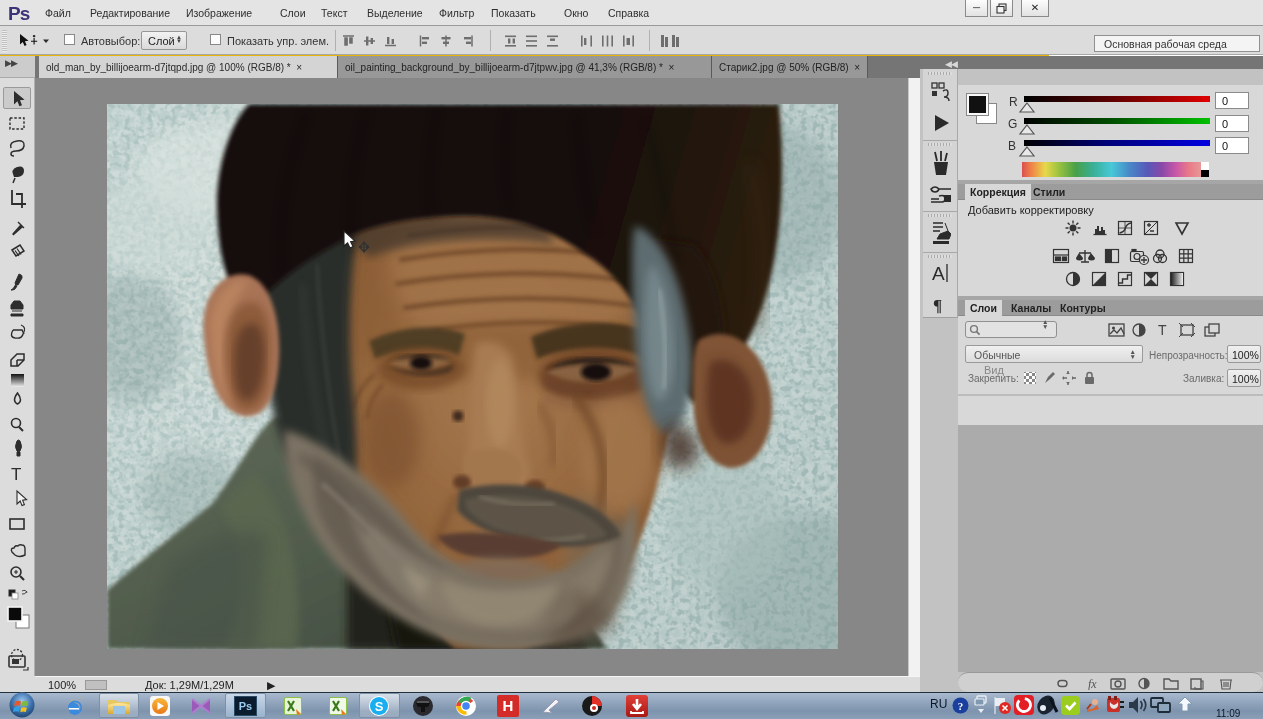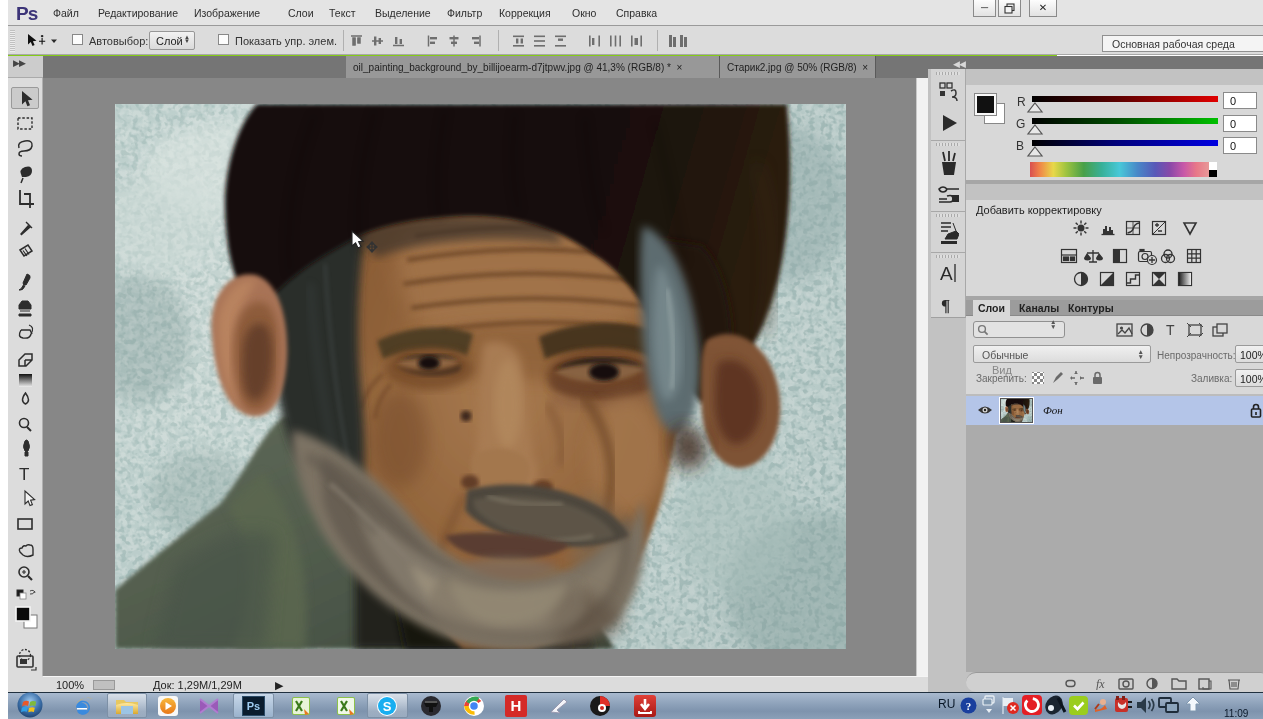--- a/index.html
+++ b/index.html
@@ -1,17 +1,17 @@
 <!DOCTYPE html>
 <html><head>
 <meta charset="utf-8">
 <style>
 * { margin:0; padding:0; box-sizing:border-box; }
 html,body { width:1263px; height:719px; overflow:hidden; font-family:"Liberation Sans", sans-serif; }
-#root { position:absolute; left:8px; top:0; width:1049px; height:719px; background:#84cc16; }
+#root { position:absolute; left:0; top:0; width:1049px; height:719px; background:#eab308; }
 .abs { position:absolute; }
 
 
 #menubar { left:0; top:0; width:1263px; height:26px; background:#e4e4e4; border-bottom:1px solid #9a9a9a; }
 #pslogo { left:8px; top:3px; font-size:19px; font-weight:bold; color:#3c3478; letter-spacing:-1px; }
 .menuitem { top:7px; font-size:10.5px; color:#2e2e2e; }
 #winbtns { right:0; top:0; height:17px; }
 .winbtn { display:inline-block; width:23px; height:17px; border:1px solid #8a8a8a; border-top:none; background:linear-gradient(#fdfdfd,#e2e2e2); text-align:center; font-size:10px; color:#222; line-height:15px; vertical-align:top; }
 
 
@@ -65,21 +65,21 @@
 <div id="root">
   <div class="abs" id="menubar"></div>
   <div class="abs" id="pslogo">Ps</div>
   <div class="abs menuitem" style="left:45px">Файл</div>
   <div class="abs menuitem" style="left:90px">Редактирование</div>
   <div class="abs menuitem" style="left:186px">Изображение</div>
   <div class="abs menuitem" style="left:280px">Слои</div>
   <div class="abs menuitem" style="left:321px">Текст</div>
   <div class="abs menuitem" style="left:367px">Выделение</div>
   <div class="abs menuitem" style="left:439px">Фильтр</div>
-  <div class="abs menuitem" style="left:491px">Коррекция</div>
+  <div class="abs menuitem" style="left:491px">Показать</div>
   <div class="abs menuitem" style="left:564px">Окно</div>
   <div class="abs menuitem" style="left:608px">Справка</div>
   <div class="abs" id="winbtns"><span class="winbtn">─</span><span class="winbtn" style="margin-left:2px;"><svg width="11" height="11" viewBox="0 0 11 11" style="margin-top:3px">
           <rect x="3" y="1" width="7" height="6.5" fill="none" stroke="#333" stroke-width="1.1"></rect>
           <rect x="1" y="3.5" width="7" height="6.5" fill="#f4f4f4" stroke="#333" stroke-width="1.1"></rect>
         </svg></span><span class="winbtn" style="margin-left:8px;width:28px;">✕</span></div>
   <div class="abs" id="optbar">
     <div class="abs" style="left:2px;top:4px;width:5px;height:22px;background:repeating-linear-gradient(#c0c0c0 0 1px,#ececec 1px 2px);"></div>
     <svg class="abs" style="left:16px;top:7px;" width="34" height="16" viewBox="0 0 34 16">
         <path d="M4 1 L4 11.5 L6.8 9 L8.5 13 L10.6 12.1 L8.9 8.2 L12.5 7.8 Z" fill="#111"></path>
@@ -140,20 +140,21 @@
           <rect x="1" y="1" width="3" height="12"></rect>
           <rect x="5" y="3" width="3" height="10"></rect>
           <rect x="12" y="1" width="3" height="12"></rect>
           <rect x="16" y="3" width="3" height="10"></rect>
         </g>
       </svg>
     <div id="wsbox">Основная рабочая среда</div>
   </div>
   <div class="abs" id="toolhead">▶▶</div>
   <div class="abs" id="tabbar">
+    <div class="dtab" id="tab1">old_man_by_billijoearm-d7jtqpd.jpg @ 100% (RGB/8) * &nbsp;×</div>
     <div class="dtab" id="tab2">oil_painting_background_by_billijoearm-d7jtpwv.jpg @ 41,3% (RGB/8) * &nbsp;×</div>
     <div class="dtab" id="tab3">Старик2.jpg @ 50% (RGB/8) &nbsp;×</div>
   </div>
   <div class="abs" id="toolbar">
    <div style="position:absolute;left:3px;top:9px;width:28px;height:22px;background:#cbcbcb;border:1px solid #9a9a9a;border-radius:2px;"></div>
    <svg style="position:absolute;left:0;top:0" width="35" height="598" viewBox="0 0 35 598">
     <g fill="#2d2d2d" stroke="#2d2d2d">
      <path d="M14 13 l0 13.5 l3.4 -3.2 l2 5 l2.6 -1.1 l-2 -4.9 l4.6 -0.6 z" stroke="none"></path>
      <rect x="10" y="40" width="14" height="11" fill="none" stroke-width="1.4" stroke-dasharray="2.5 1.8"></rect>
      <path d="M11 70 q-2 -6 6 -7 q8 -1 7 5 q-1 5 -8 5 q-5 0 -5 3 q0 2 3 2" fill="none" stroke-width="1.5"></path>
@@ -438,20 +439,24 @@
       <div style="position:absolute;left:66px;top:55px;width:186px;height:6px;background:linear-gradient(90deg,#000,#00007a 45%,#0000e0);"></div>
       <svg style="position:absolute;left:60px;top:61px" width="18" height="11" viewBox="0 0 18 11">
           <path d="M9 1 L16 10 L2 10 Z" fill="#e8e8e8" stroke="#555" stroke-width="1.2"></path>
         </svg>
       <div class="vbox" style="left:257px;top:52px;">0</div>
       <div style="position:absolute;left:64px;top:77px;width:179px;height:15px;background:linear-gradient(90deg,#d85050 0%,#f08048 5%,#e8d84a 13%,#a0c440 20%,#48a048 30%,#38b098 40%,#48c8d8 50%,#4888c8 60%,#5858b8 70%,#8848a8 78%,#c858a8 86%,#e87888 93%,#e89898 100%);"></div>
       <div style="position:absolute;left:243px;top:77px;width:8px;height:8px;background:#fff;"></div>
       <div style="position:absolute;left:243px;top:85px;width:8px;height:7px;background:#000;"></div>
     </div>
     <div class="pgap" style="top:111px;height:4px;"></div>
+    <div class="ptabbar" style="top:115px;">
+      <div class="ptab on" style="left:7px;">Коррекция</div>
+      <div class="ptab" style="left:70px;">Стили</div>
+    </div>
     <div class="pbody" style="top:131px;height:96px;">
       <div style="position:absolute;left:10px;top:4px;font-size:11px;font-weight:normal;color:#222;">Добавить корректировку</div>
       <svg id="adjrow1" style="position:absolute;left:106px;top:19px;" width="130" height="19" viewBox="0 0 130 19">
         <g fill="#333" stroke="#333">
           <circle cx="9" cy="9" r="3.5" stroke="none"></circle>
             <g stroke-width="1.4">
           <path d="M9 1.5 v3 M9 13.5 v3 M1.5 9 h3 M13.5 9 h3 M3.7 3.7 l2.1 2.1 M12.2 12.2 l2.1 2.1 M14.3 3.7 l-2.1 2.1 M5.8 12.2 l-2.1 2.1"></path>
             </g>
           <path d="M31 15 l0 -5 l2 0 l0 -3 l2 0 l0 5 l2 0 l0 -4 l2 0 l0 3 l2 0 l0 4 z" stroke="none"></path>
             <path d="M29.5 15.5 h13" stroke-width="1.3" fill="none"></path>
@@ -578,37 +583,20 @@
             <pattern id="chk" width="6" height="6" patternUnits="userSpaceOnUse">
               <rect width="6" height="6" fill="#fff"></rect>
               <rect width="3" height="3" fill="#888"></rect>
               <rect x="3" y="3" width="3" height="3" fill="#888"></rect>
             </pattern>
           </defs>
       </svg>
       <div class="glab" style="left:225px;top:57px;">Заливка:</div>
       <div class="ddl" style="left:269px;top:53px;width:34px;color:#222;padding-left:4px;">100%</div>
       <div style="position:absolute;left:0;top:78px;width:305px;height:2px;background:#bcbcbc;"></div>
-      <div id="layerrow" style="position:absolute;left:0;top:80px;width:305px;height:29px;background:#b4c5e8;">
-        <svg style="position:absolute;left:11px;top:8px" width="16" height="12" viewBox="0 0 16 12">
-            <path d="M1 6 q7 -7 14 0 q-7 7 -14 0 z" fill="#333"></path>
-            <circle cx="8" cy="6" r="2.5" fill="#d8d8d8"></circle>
-            <circle cx="8" cy="6" r="1.2" fill="#222"></circle>
-          </svg>
-        <div style="position:absolute;left:34px;top:2px;width:33px;height:25px;background:#fff;border:1px solid #555;box-shadow:0 0 0 1px #fff;"></div>
-        <svg style="position:absolute;left:35px;top:3px" width="31" height="23" viewBox="0 0 731 545" preserveAspectRatio="none">
-            <use href="#pic"></use>
-          </svg>
-        <div style="position:absolute;left:77px;top:8px;font-size:11px;font-style:italic;color:#111;font-family:'Liberation Serif';">Фон</div>
-        <svg style="position:absolute;left:284px;top:7px" width="12" height="15" viewBox="0 0 12 15">
-            <rect x="1.5" y="6" width="9" height="8" rx="1" fill="none" stroke="#222" stroke-width="1.6"></rect>
-            <path d="M3.5 6 l0 -2 a2.5 2.5 0 0 1 5 0 l0 2" fill="none" stroke="#222" stroke-width="1.6"></path>
-            <rect x="5.2" y="9" width="1.6" height="3" fill="#222"></rect>
-          </svg>
-      </div>
       <div style="position:absolute;left:0;top:109px;width:305px;height:247px;background:#ababab;"></div>
     </div>
     <div style="position:absolute;left:0;top:603px;width:305px;height:20px;background:#d0d0d0;border-top:1px solid #999;border-radius:10px;">
       <svg style="position:absolute;left:98px;top:4px" width="200" height="13" viewBox="0 0 200 13">
         <g stroke="#555" fill="none" stroke-width="1.4">
           <path d="M2 6.5 a3 3 0 0 1 3 -3 l3 0 a3 3 0 0 1 0 6 M11 6.5 a3 3 0 0 1 -3 3 l-3 0 a3 3 0 0 1 0 -6"></path>
           <text x="32" y="11" font-size="12" font-style="italic" fill="#555" stroke="none" font-family="Liberation Serif">fx</text>
           <rect x="55" y="2" width="14" height="10" rx="1"></rect>
             <circle cx="62" cy="7" r="3"></circle>
           <circle cx="88" cy="6.5" r="5"></circle>

